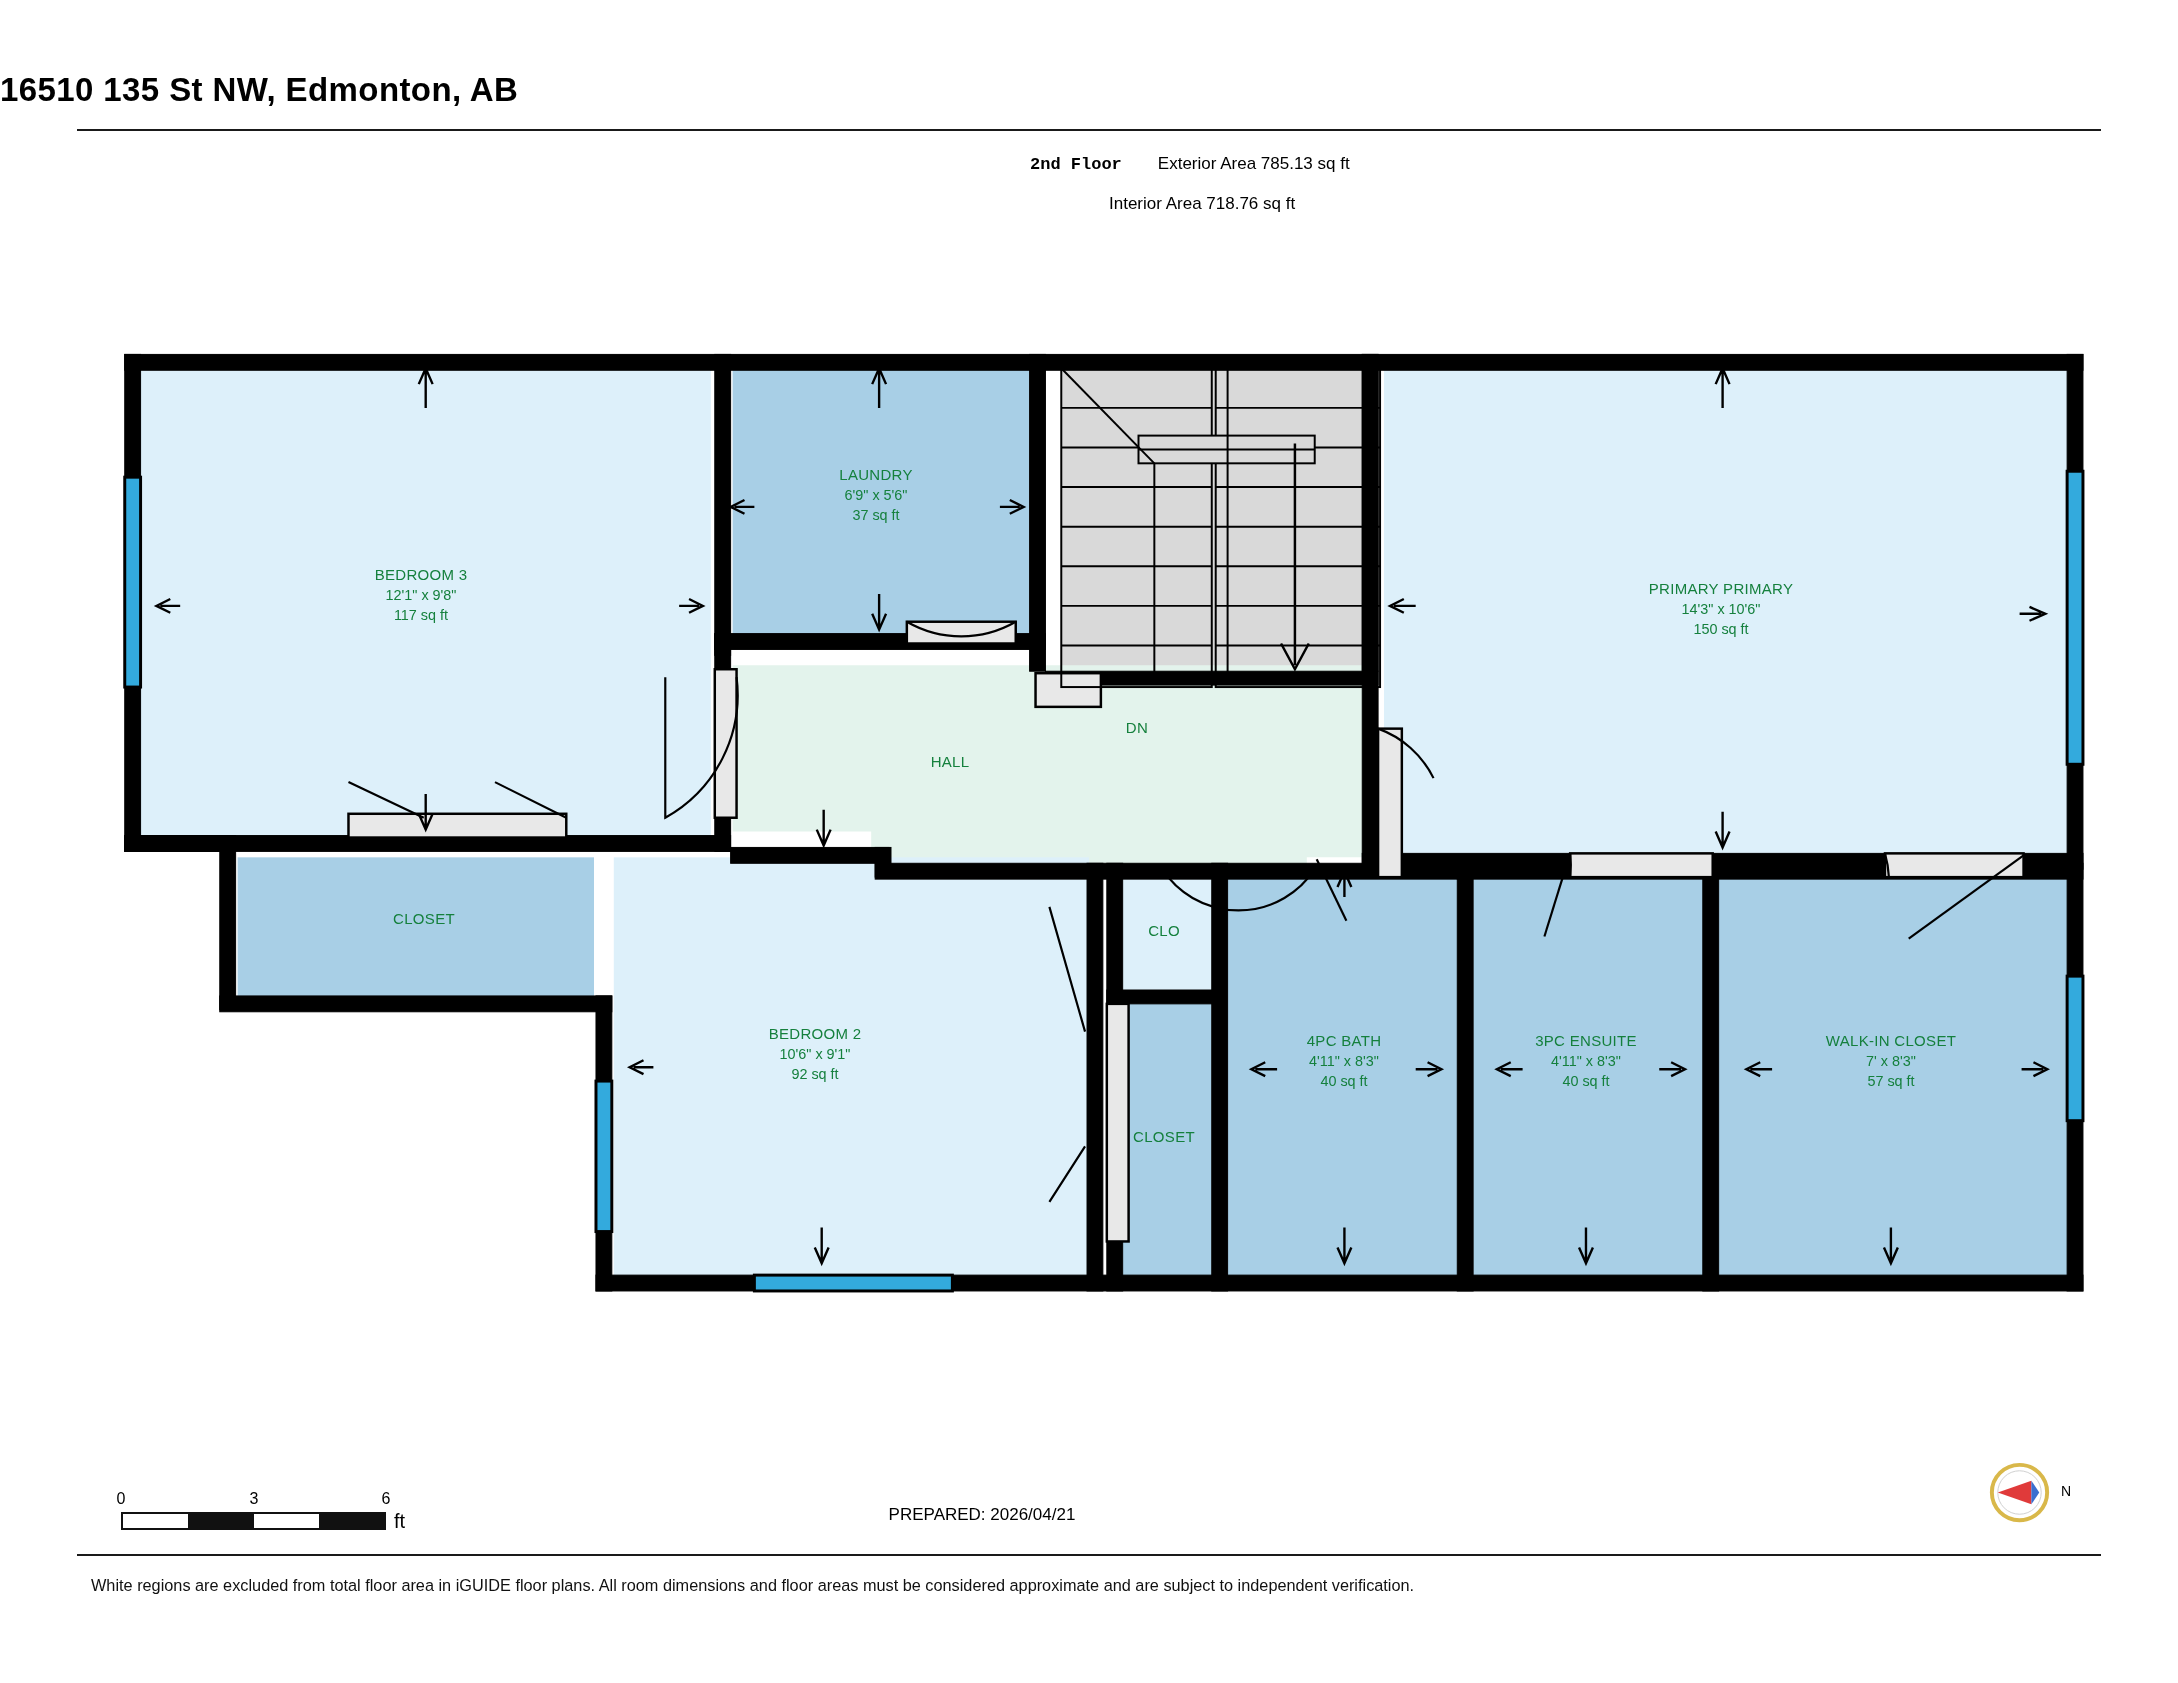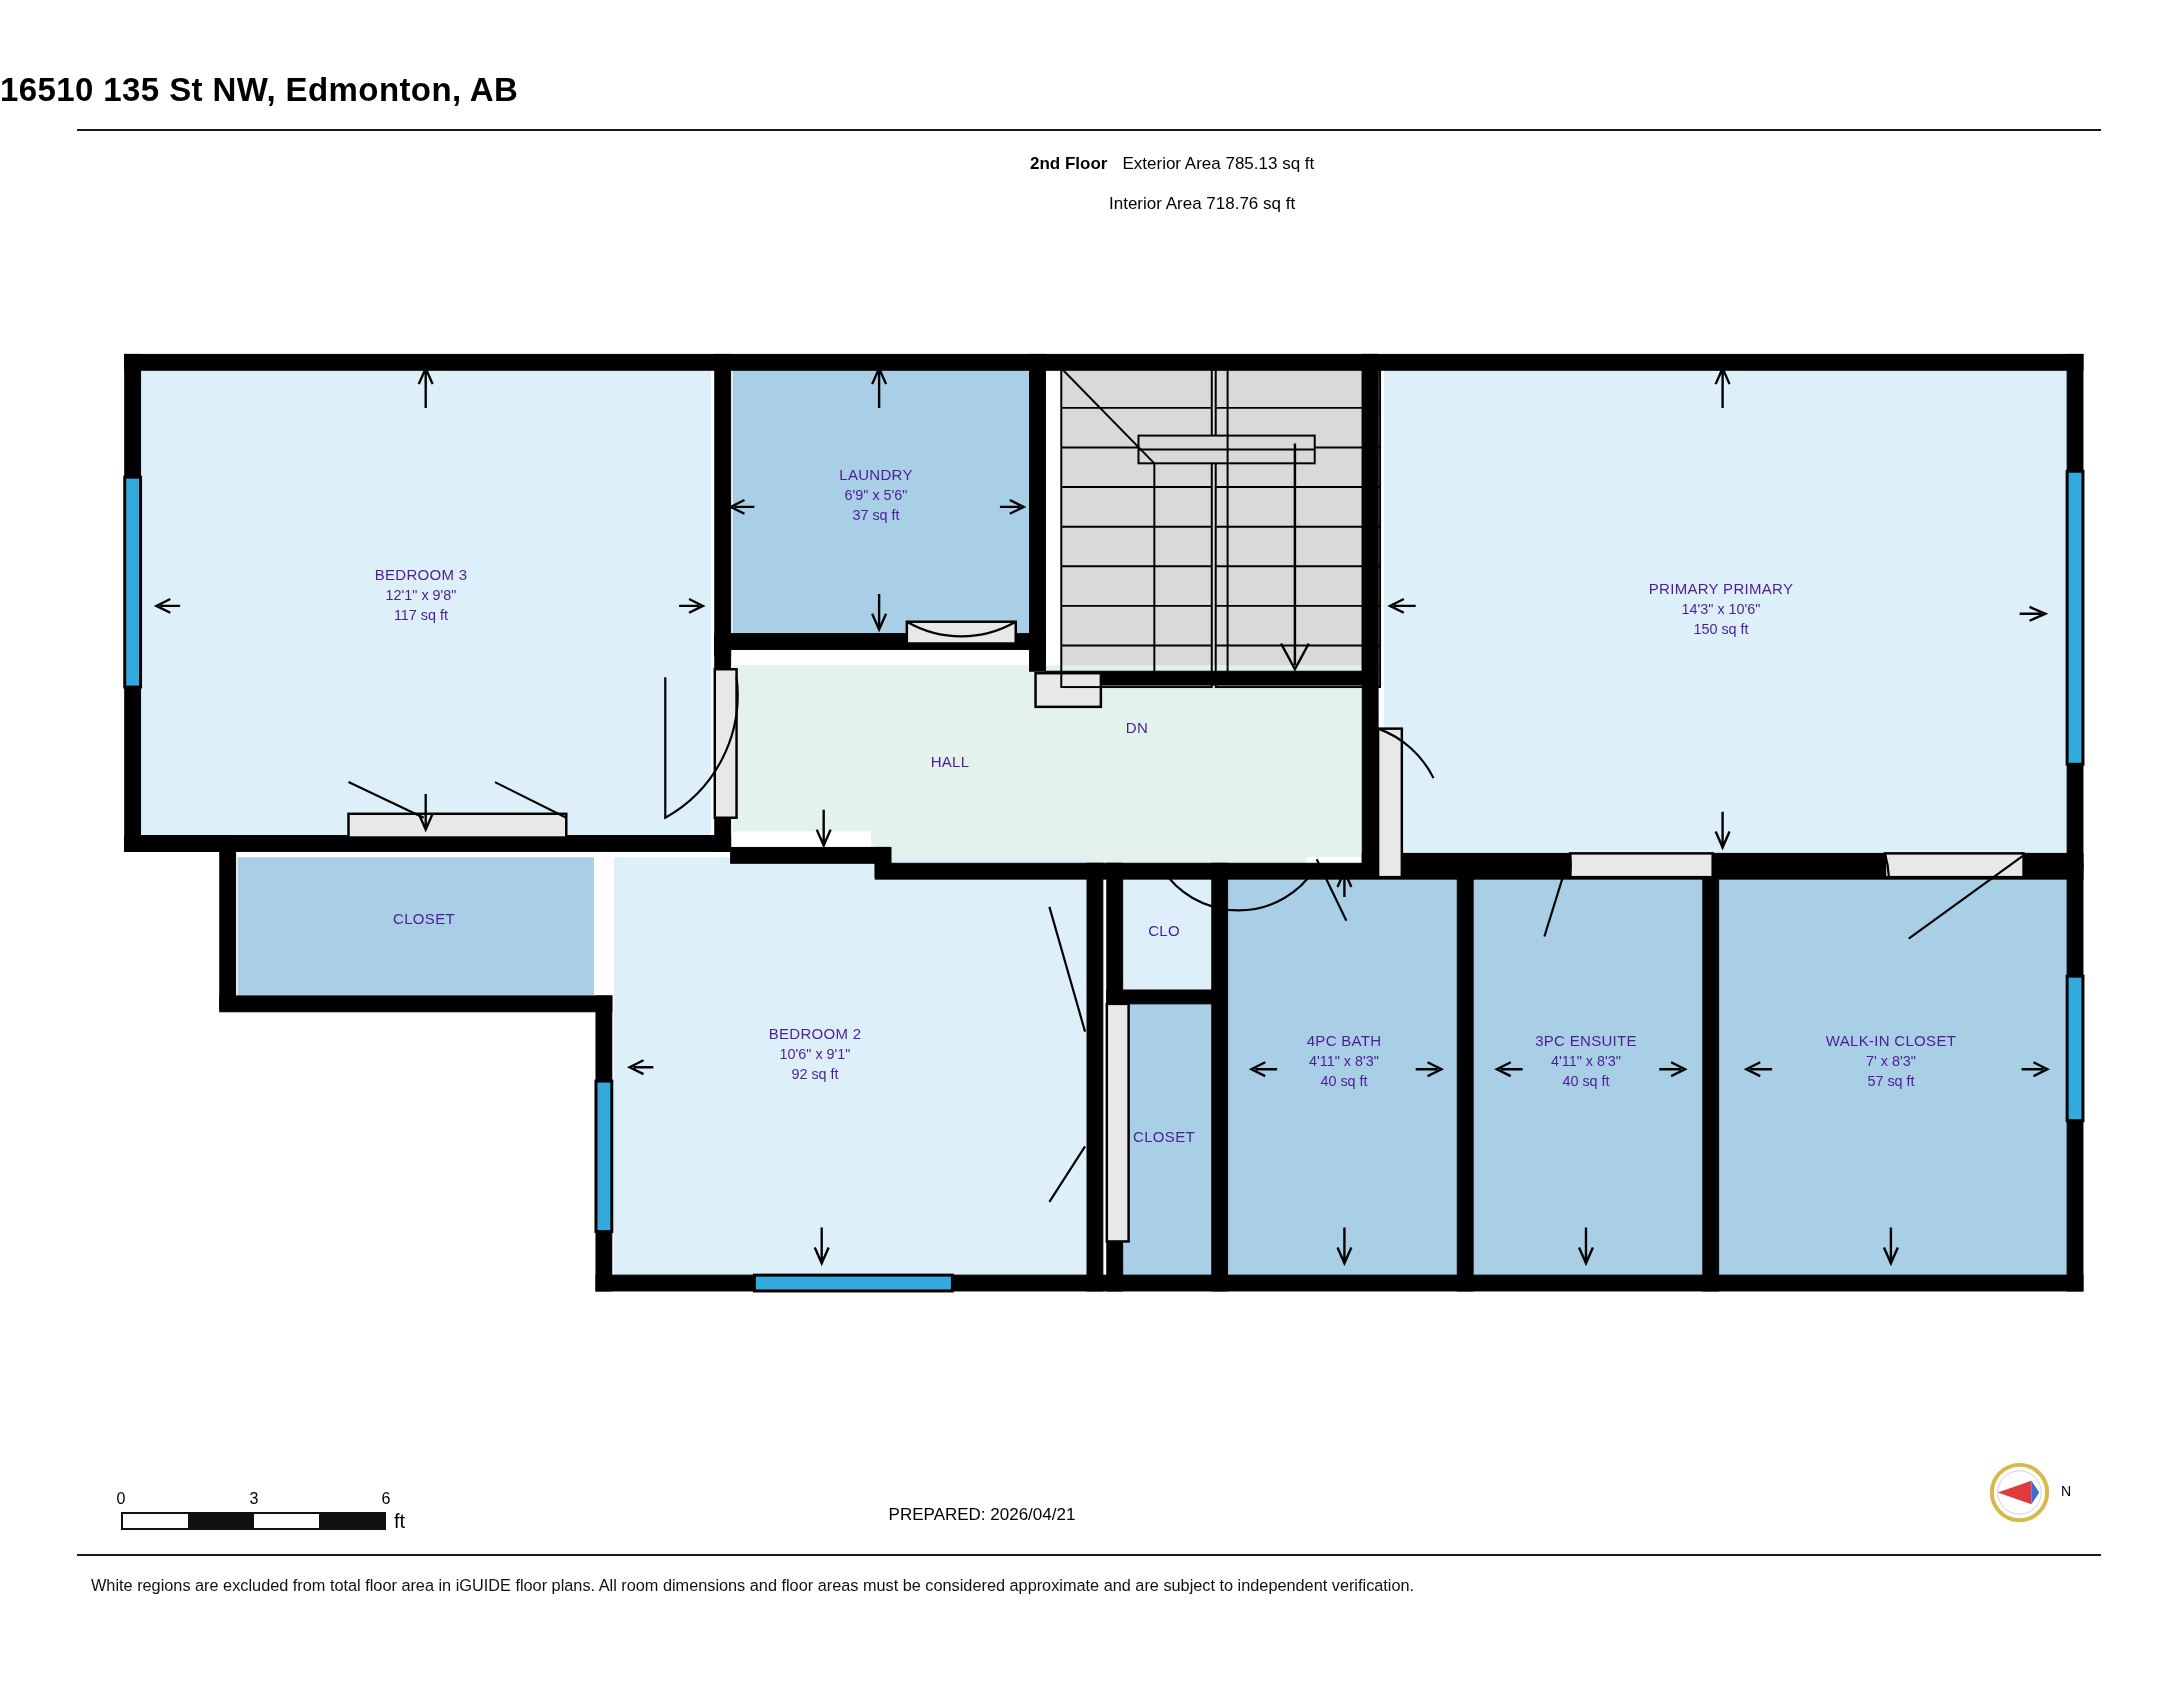--- a/index.html
+++ b/index.html
@@ -36,21 +36,22 @@
     background: #1a1a1a;
   }
   .subhead {
     position: absolute;
     top: 154px;
     left: 1030px;
     font-size: 17px;
   }
   .subhead .floor-label {
     font-weight: bold;
-    margin-right: 15px;
+    margin-right: 36px;
+    font-family: Liberation Mono, monospace;
   }
   .subhead .line2 {
     margin-top: 20px;
     margin-left: 79px;
   }
 
   
   #plan {
     position: absolute;
     left: 0;
@@ -58,21 +59,21 @@
     width: 2178px;
     height: 1683px;
   }
 
   
   .room-label {
     position: absolute;
     text-align: center;
     font-size: 15px;
     line-height: 20px;
-    color: #4c1d95;
+    color: #15803d;
     white-space: nowrap;
     transform: translate(-50%, -50%);
     pointer-events: none;
   }
   .room-label .nm {
     font-size: 15px;
     letter-spacing: 0.3px;
   }
   .room-label .dim,
   .room-label .area {

